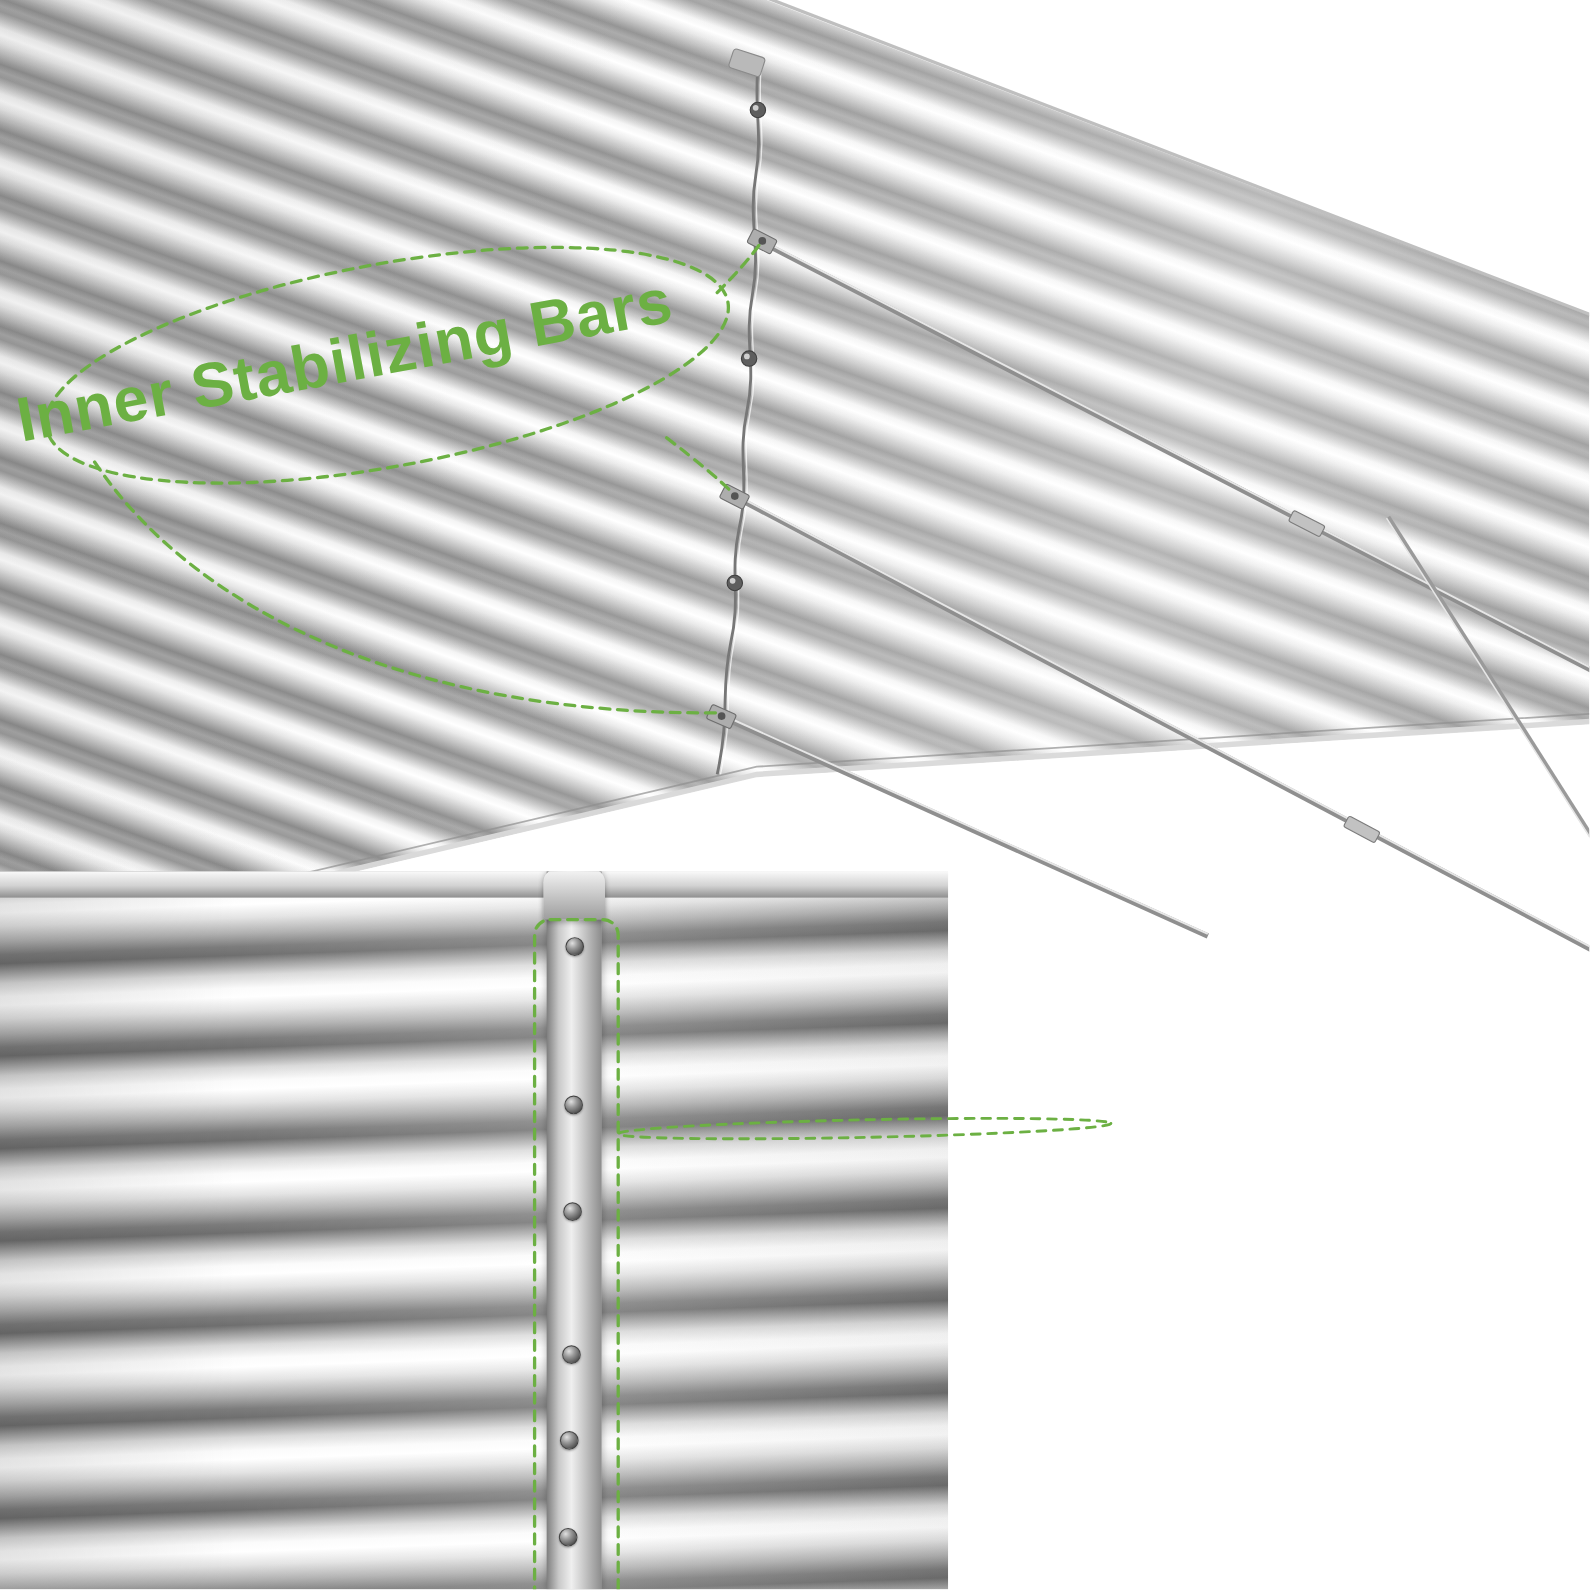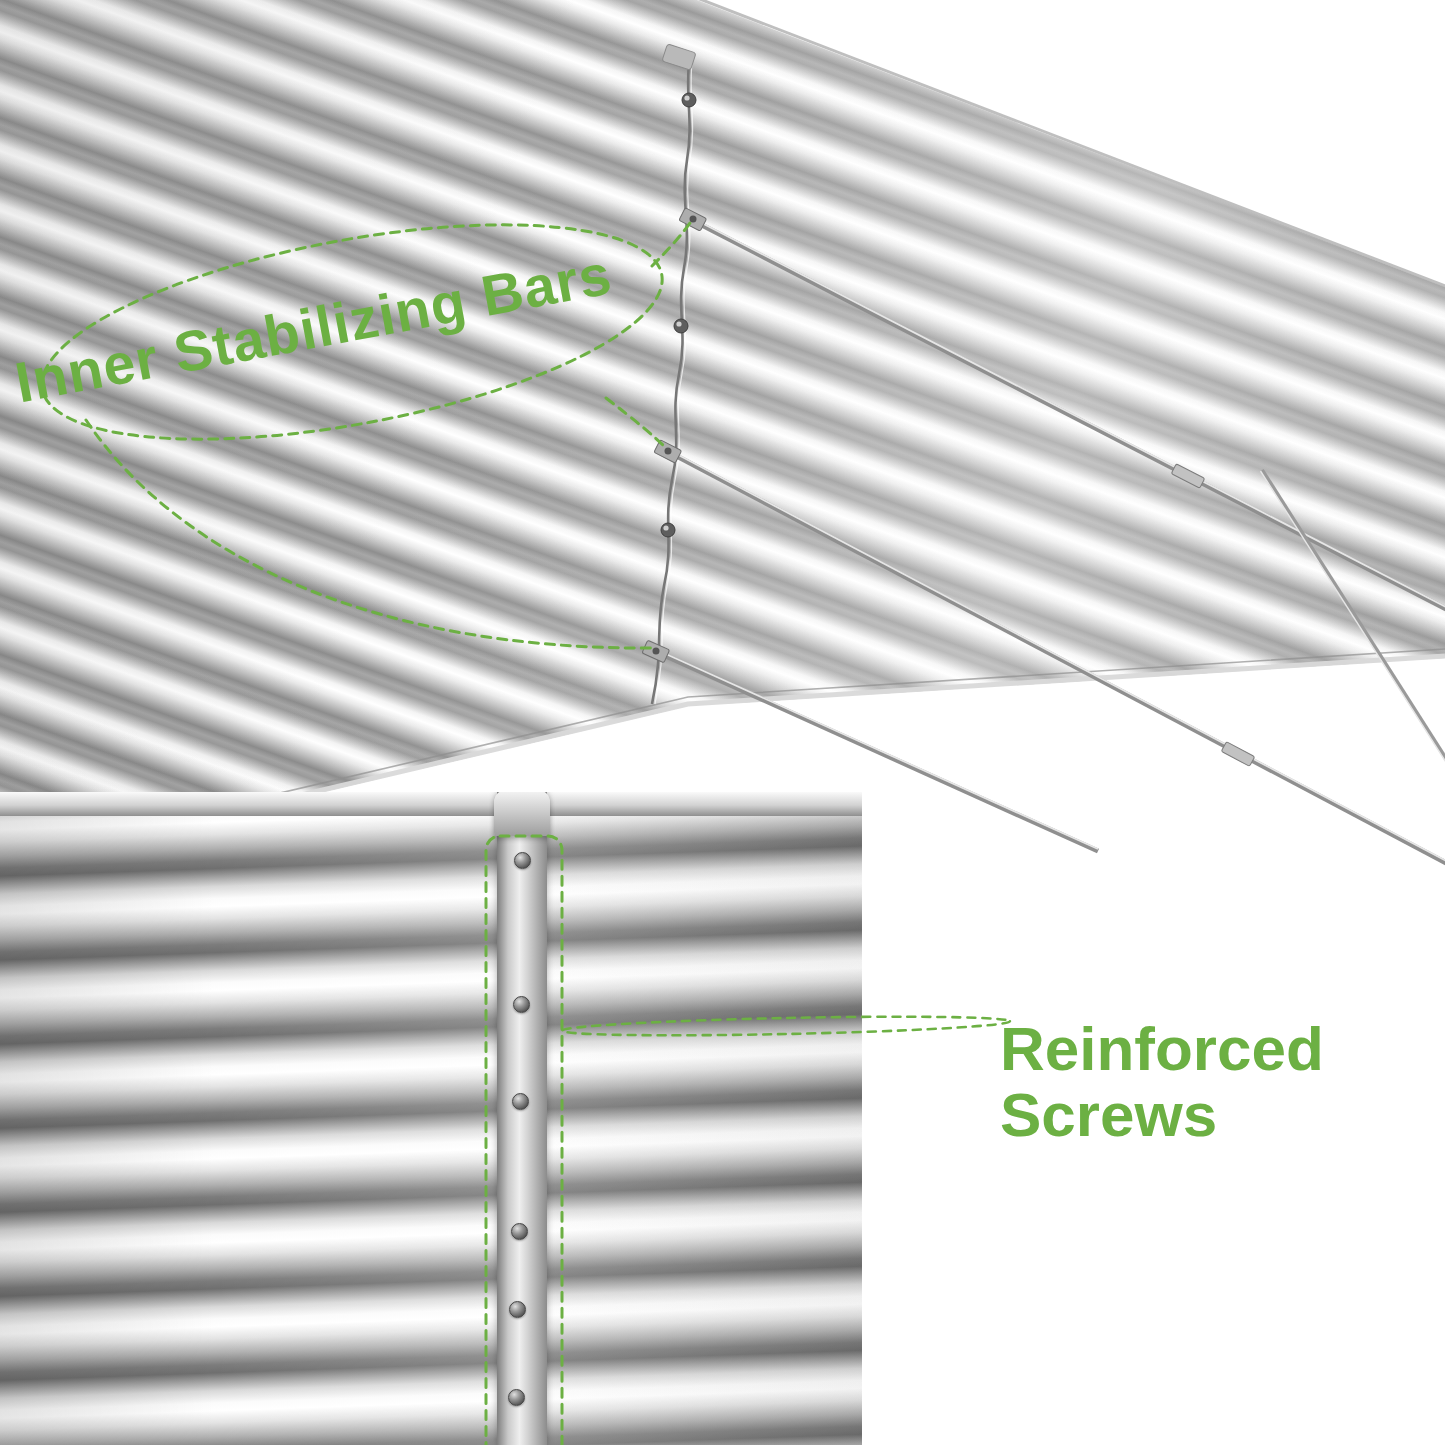--- a/index.html
+++ b/index.html
@@ -166,18 +166,14 @@
     <path d="M 652 266 Q 680 238 692 220" class="green-stroke" stroke-width="3" stroke-dasharray="9 7"></path>
     <path d="M 606 398 Q 648 430 666 448" class="green-stroke" stroke-width="3" stroke-dasharray="9 7"></path>
     <path d="M 86 420 C 180 560 380 650 652 648" class="green-stroke" stroke-width="3" stroke-dasharray="9 7"></path>
 
     <rect x="486" y="836" width="76" height="640" rx="14" class="green-stroke" stroke-width="3" stroke-dasharray="9 7"></rect>
     <ellipse cx="786" cy="1026" rx="224" ry="8" transform="rotate(-1.2 786 1026)" class="green-stroke" stroke-width="2.6" stroke-dasharray="8 7"></ellipse>
   </svg>
 
   <div class="label-inner">Inner Stabilizing Bars</div>
 
-  <div class="label-reinforced">
-    <div>Reinforced</div>
-    <div>Screws</div>
-  </div>
 
 </div>
 
 </body></html>

